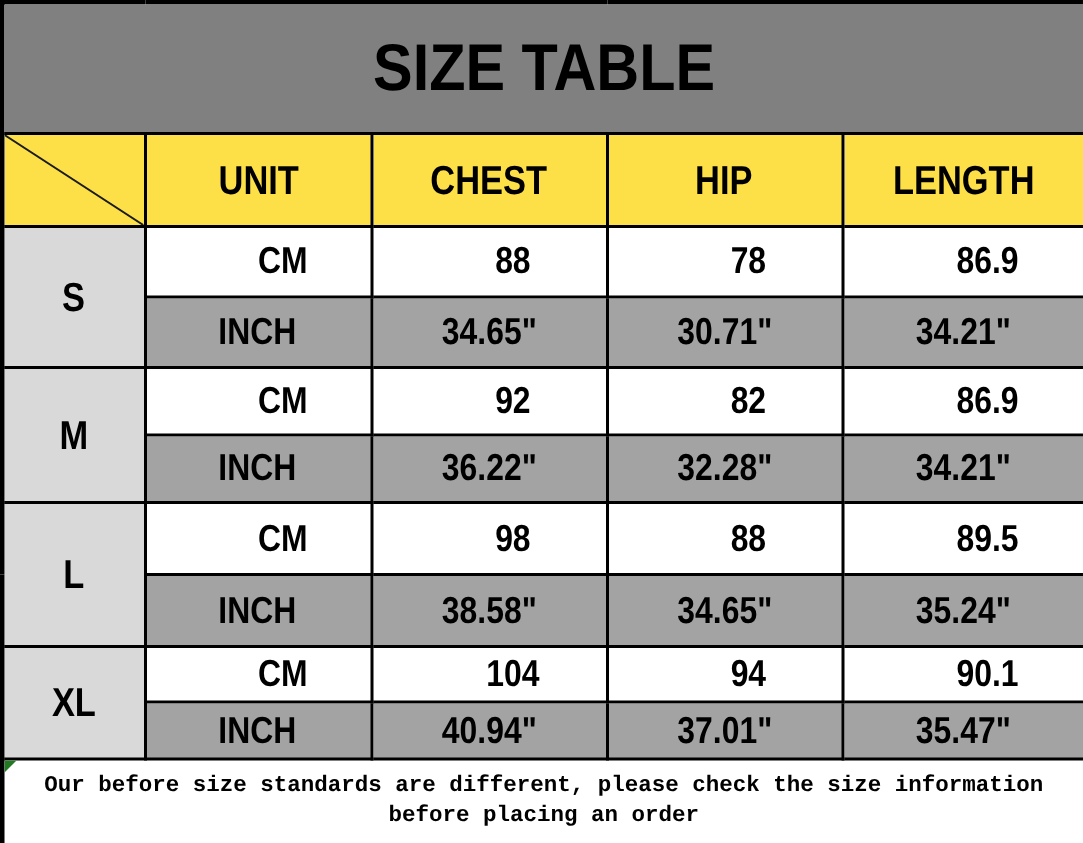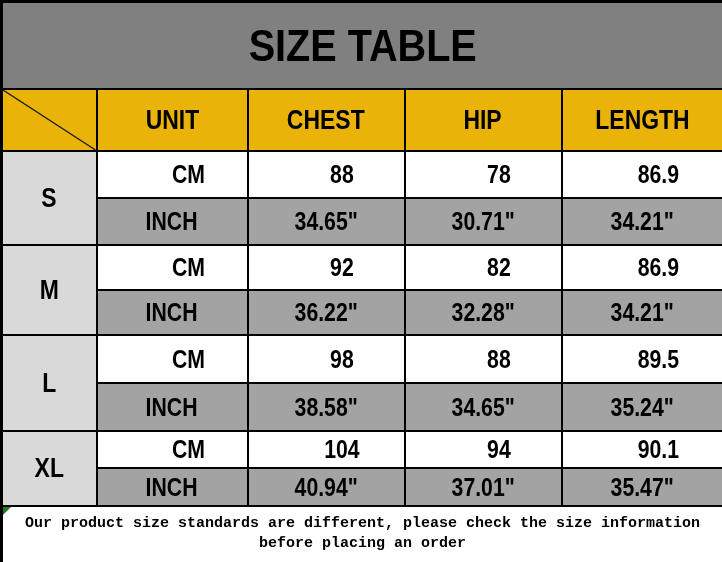--- a/index.html
+++ b/index.html
@@ -37,21 +37,21 @@
     font-weight: bold;
   }
   tr.r-title th {
     height: 85px;
     background: #808080;
     font-size: 44px;
   }
   tr.r-title .cond { transform: scaleX(0.9); }
   tr.r-colhead td {
     height: 60px;
-    background: #eab308;
+    background: #fde047;
     font-size: 27px;
   }
   td.diag-cell {
     background: #ffffff;
     position: relative;
   }
   td.diag-cell svg {
     position: absolute;
     top: 0; left: 0;
     width: 100%; height: 100%;
@@ -172,18 +172,18 @@
   <tr class="r-inch h36">
     <td class="data-cell"><span class="cond">INCH</span></td>
     <td class="data-cell"><span class="cond">40.94"</span></td>
     <td class="data-cell"><span class="cond">37.01"</span></td>
     <td class="data-cell"><span class="cond">35.47"</span></td>
   </tr>
 
   <tr class="r-footer">
     <td colspan="5">
       <span class="corner-flag"></span>
-      <span class="note-line">Our product size standards are different, please check the size information</span>
+      <span class="note-line">Our before size standards are different, please check the size information</span>
       <span class="note-line">before placing an order</span>
     </td>
   </tr>
 </tbody>
   </table>
 
 </body></html>

